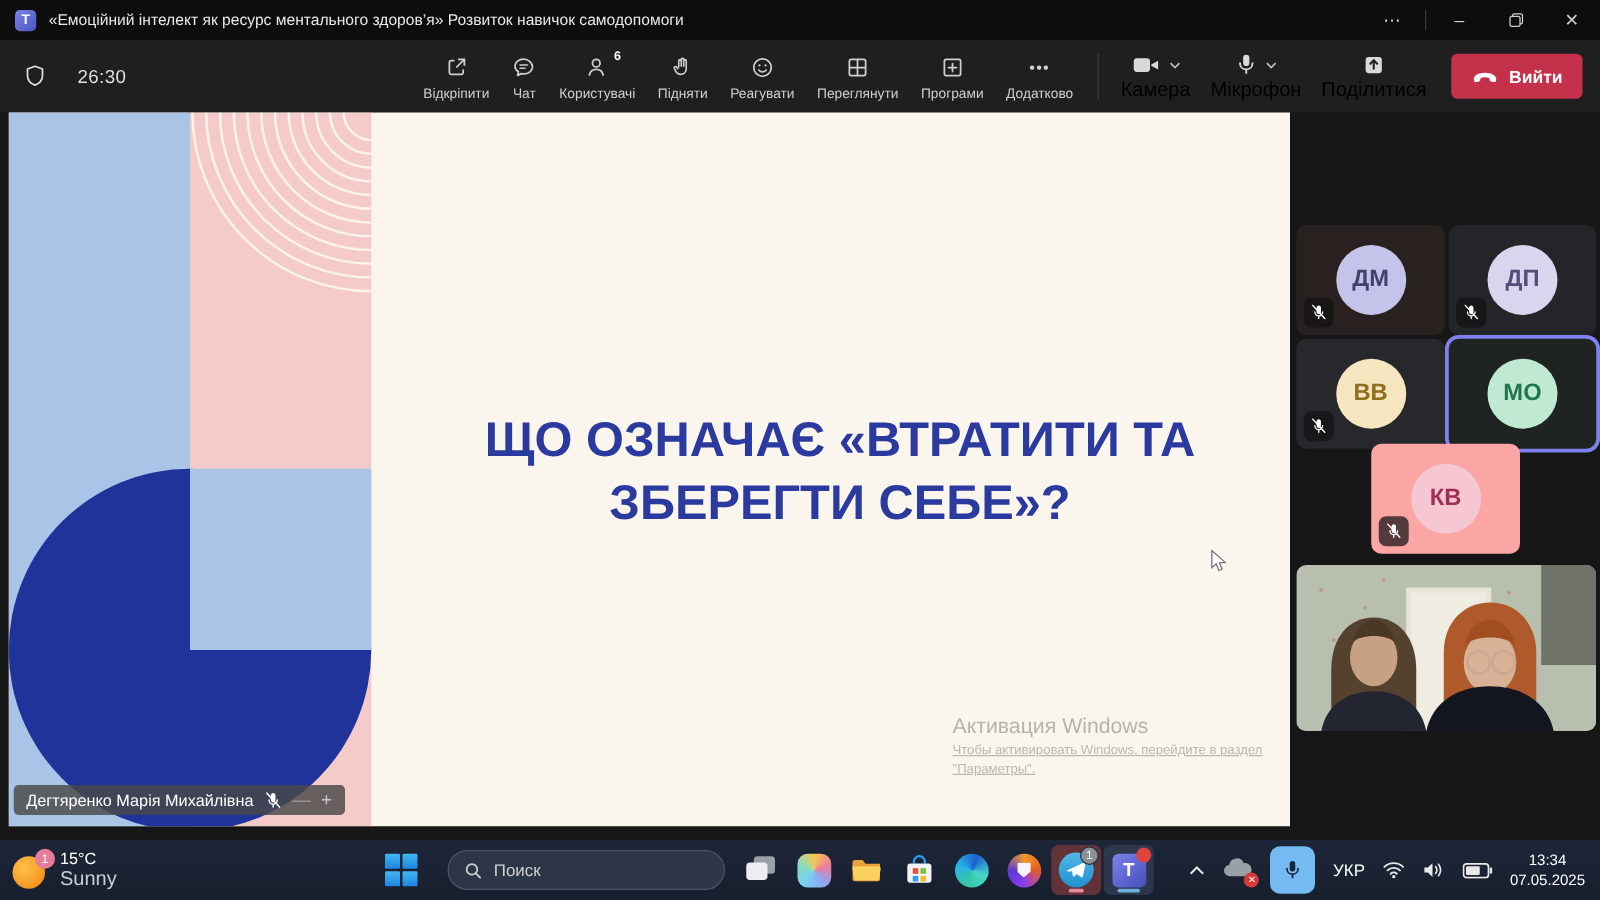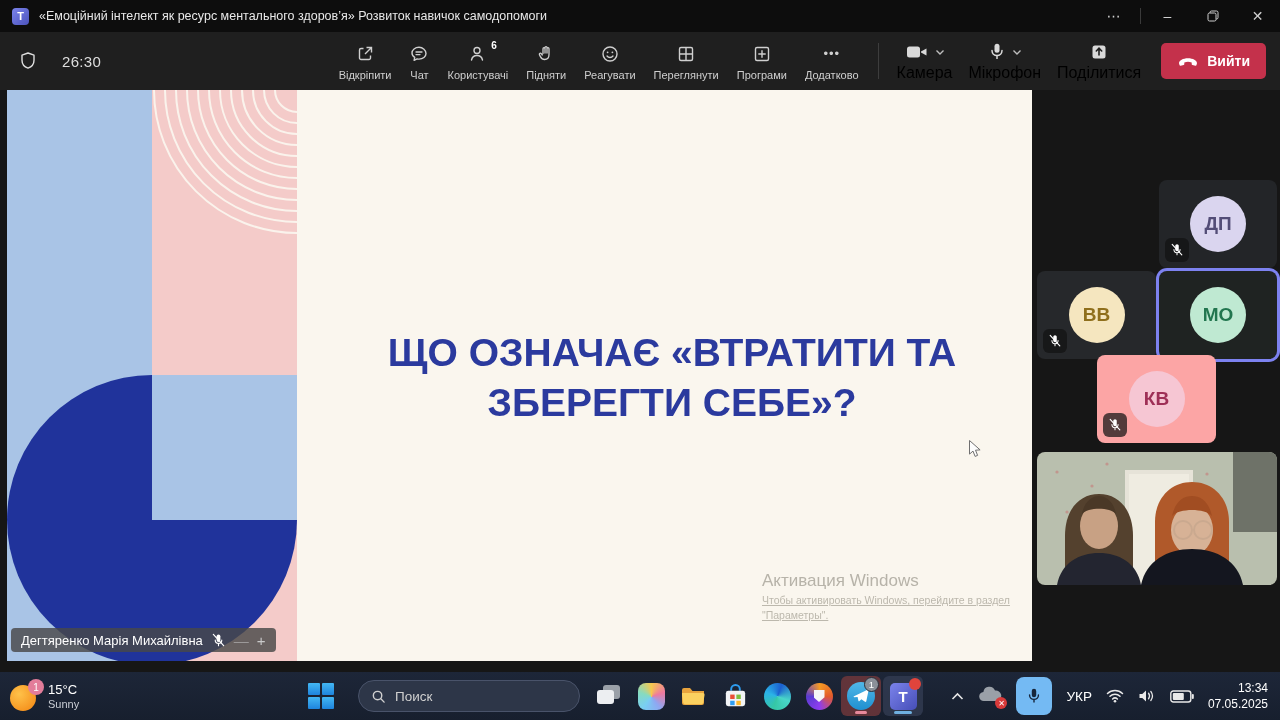--- a/index.html
+++ b/index.html
@@ -84,21 +84,21 @@
   .taskbar { position:absolute; left:0; bottom:0; width:1280px; height:48px;
     background:linear-gradient(#1d2638,#171f2e); display:flex; align-items:center; }
   .weather { display:flex; align-items:center; gap:8px; margin-left:10px; color:#fff; }
   .sun { position:relative; width:30px; height:30px; }
   .sun-core { position:absolute; left:0; top:4px; width:26px; height:26px; border-radius:50%;
     background:radial-gradient(circle at 35% 35%, #ffc24a, #f28411); }
   .weather-badge { position:absolute; right:-4px; top:-2px; width:16px; height:16px;
     border-radius:50%; background:#e37d9a; color:#fff; font-size:10px; display:flex;
     align-items:center; justify-content:center; }
   .w-temp { font-size:13px; line-height:1.25; }
-  .w-cond { font-size:11px; color:#c9cdd4; }
+  .w-cond { font-size:16px; color:#c9cdd4; }
   .tb-center { position:absolute; left:300px; display:flex; align-items:center; height:48px; }
   .start { width:26px; height:26px; display:grid; grid-template-columns:12px 12px;
     grid-template-rows:12px 12px; gap:2px; }
   .start div { background:linear-gradient(#43b7f3,#1e84dd); border-radius:1px; }
   .search-pill { margin-left:16px; width:222px; height:32px; border-radius:16px;
     background:#2d3648; border:1px solid #49536a; display:flex; align-items:center;
     padding-left:12px; gap:9px; }
   .search-pill input { background:transparent; border:none; outline:none; color:#d8d8d8;
     font-size:13.5px; width:160px; font-family:"Liberation Sans",sans-serif; }
   .search-pill input::placeholder { color:#d0d0d0; opacity:1; }
@@ -131,21 +131,21 @@
   .taskview { position:relative; width:24px; height:22px; }
   .taskview .back { position:absolute; left:6px; top:0; width:17px; height:14px;
     background:#9aa0a8; border-radius:3px; }
   .taskview .front { position:absolute; left:0; top:5px; width:17px; height:14px;
     background:#eceef1; border-radius:3px; }
   .tray { margin-left:auto; display:flex; align-items:center; gap:14px; margin-right:12px;
     color:#fff; }
   .mic-btn { width:36px; height:38px; border-radius:8px; background:#74baf3;
     display:flex; align-items:center; justify-content:center; }
   .lang { font-size:13.5px; }
-  .clock { text-align:right; font-size:12px; line-height:1.35; }
+  .clock { text-align:center; font-size:12px; line-height:1.35; }
   .onedrive { position:relative; }
   .od-err { position:absolute; right:-5px; bottom:-3px; width:12px; height:12px;
     border-radius:50%; background:#d83a3a; color:#fff; font-size:8px; display:flex;
     align-items:center; justify-content:center; }
 </style>
 </head>
 <body>
 
 <div id="app">
 
@@ -335,20 +335,30 @@
           </svg>
         <span class="pill-zoom" style="opacity:.55;">—</span>
         <span class="pill-zoom">+</span>
       </div>
     </div>
 
     <svg class="cursor" width="17" height="20" viewBox="0 0 17 20">
       <path d="M1.5 1.5v13.6l3.5-3 2.1 5.3 2.5-1-2.1-5.2 4.6-.3z" fill="#fdfdfd" stroke="#6f6f6f" stroke-width="1"></path>
     </svg>
 
+    <div class="tile tile-dm">
+      <div class="avatar" style="background-color: rgb(198, 195, 234); color: rgb(67, 64, 110);">ДМ</div>
+      <div class="mic-badge">
+          <svg width="14" height="14" viewBox="0 0 16 16">
+            <path d="M8 1.5c-1.1 0-2 .9-2 2v4a2 2 0 0 0 4 0v-4c0-1.1-.9-2-2-2z" fill="#fff"></path>
+            <path d="M4.5 7.5c0 2 1.6 3.6 3.5 3.6s3.5-1.6 3.5-3.6M8 11.1v2.4" fill="none" stroke="#fff" stroke-width="1.2" stroke-linecap="round"></path>
+            <path d="M2.5 1.5l11 12" stroke="#fff" stroke-width="1.3" stroke-linecap="round"></path>
+          </svg>
+        </div>
+    </div>
     <div class="tile tile-dp">
       <div class="avatar" style="background-color: rgb(218, 213, 239); color: rgb(83, 77, 119);">ДП</div>
       <div class="mic-badge">
           <svg width="14" height="14" viewBox="0 0 16 16">
             <path d="M8 1.5c-1.1 0-2 .9-2 2v4a2 2 0 0 0 4 0v-4c0-1.1-.9-2-2-2z" fill="#fff"></path>
             <path d="M4.5 7.5c0 2 1.6 3.6 3.5 3.6s3.5-1.6 3.5-3.6M8 11.1v2.4" fill="none" stroke="#fff" stroke-width="1.2" stroke-linecap="round"></path>
             <path d="M2.5 1.5l11 12" stroke="#fff" stroke-width="1.3" stroke-linecap="round"></path>
           </svg>
         </div>
     </div>

